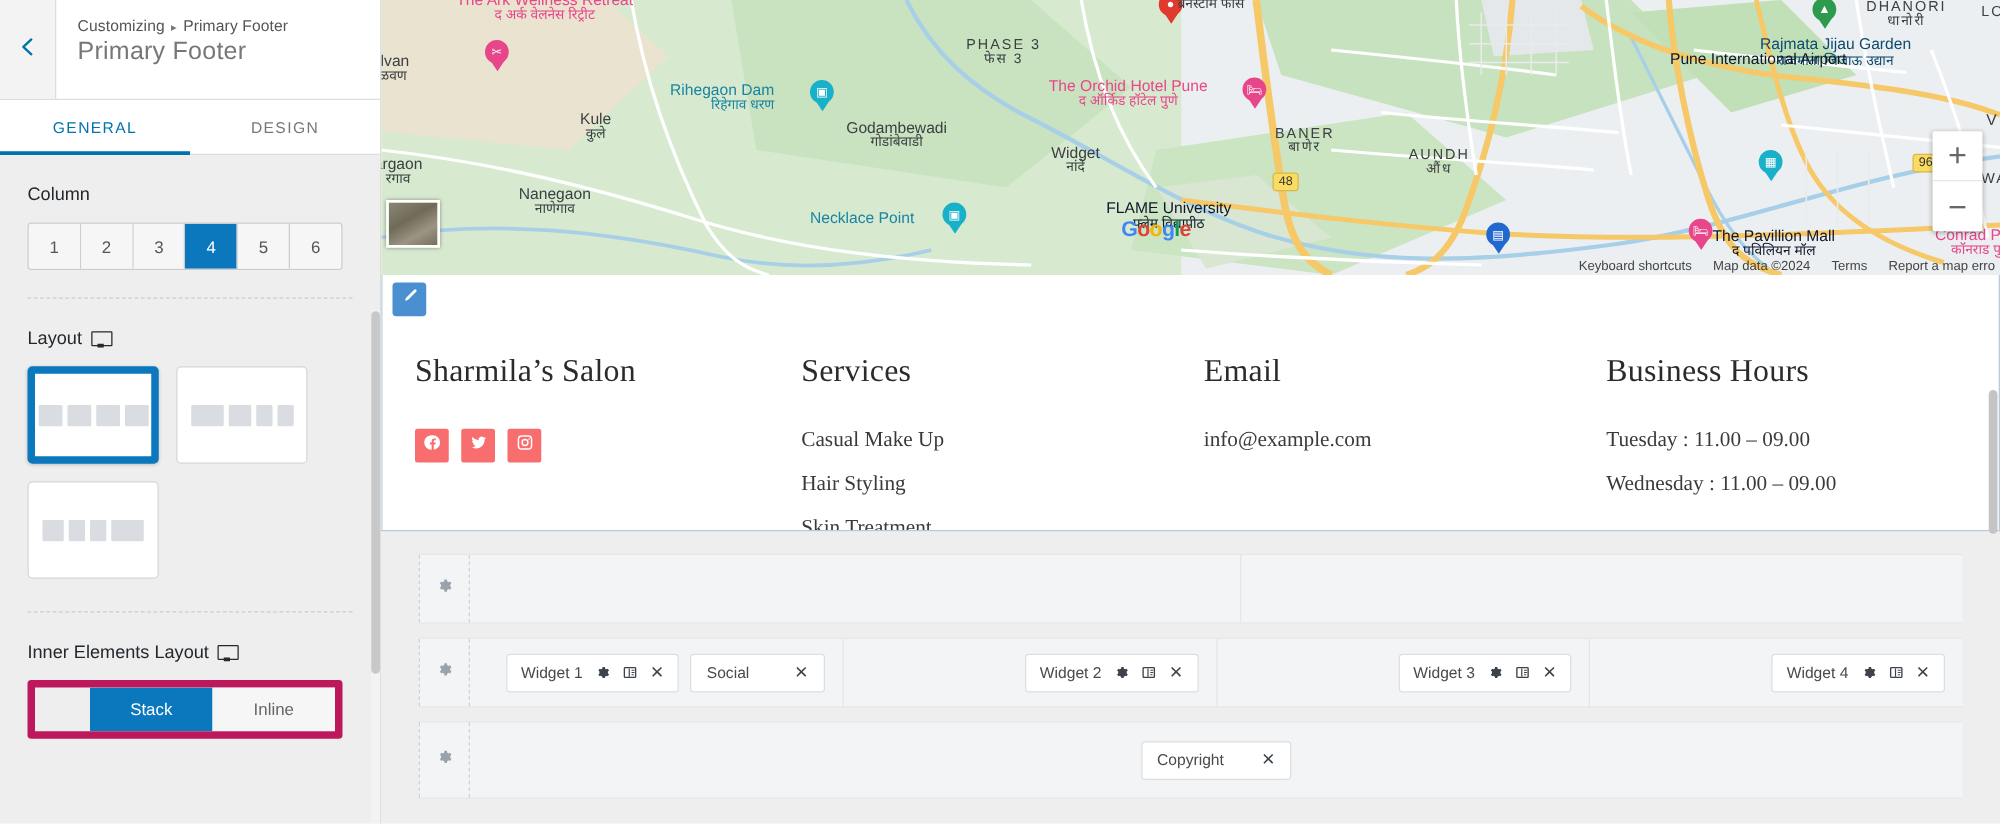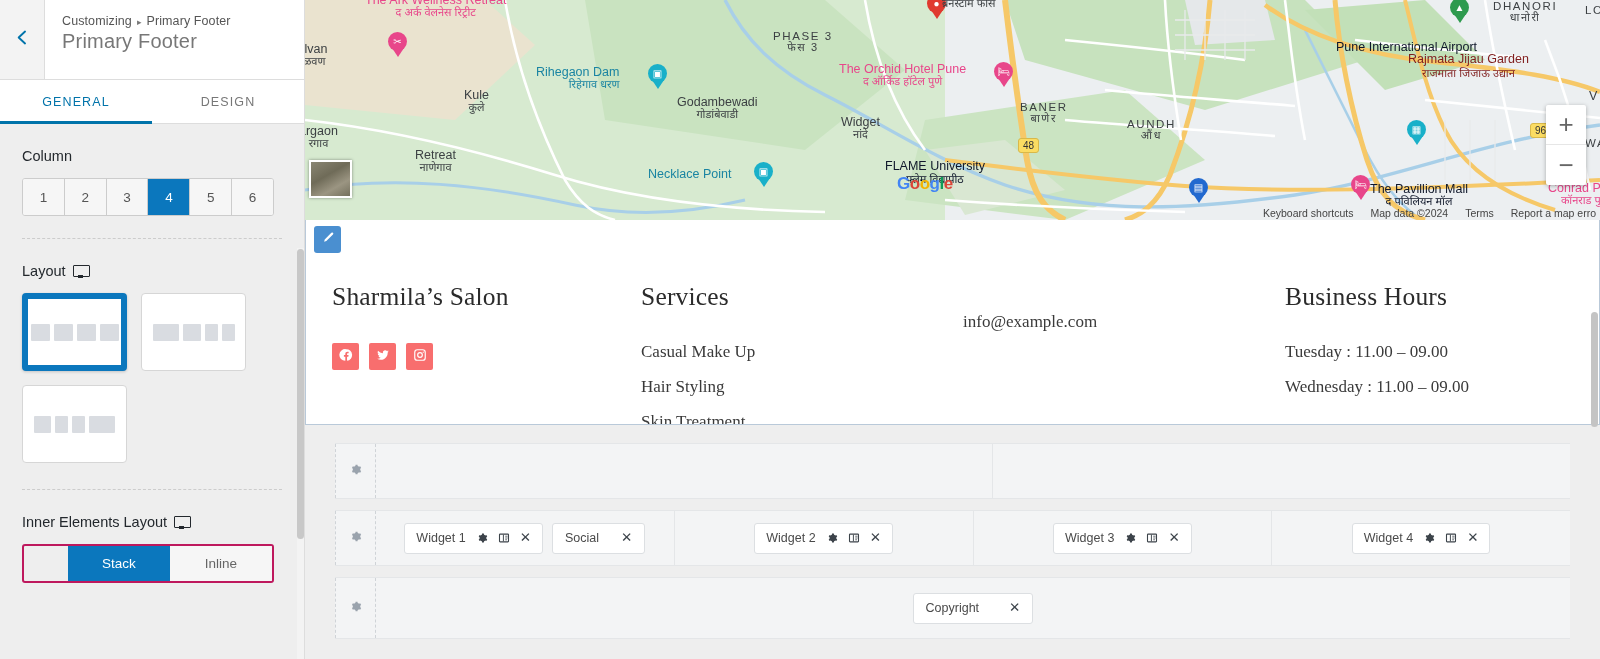--- a/index.html
+++ b/index.html
@@ -77,21 +77,21 @@
     border: 1.5px solid #d6d6d6; background: #fff;
     display: flex; align-items: center; justify-content: center;
     cursor: pointer; padding: 8px 9px;
   }
   .thumb.selected { border: 6px solid #0b77bd; padding: 3px 5px; box-shadow: 0 1px 3px rgba(0,0,0,.18); }
   .thumb-inner { width: 100%; height: 100%; background: #fff; display: flex; align-items: center; justify-content: center; }
   .bars { display: flex; gap: 4px; align-items: center; }
   .bars span { display: block; height: 17px; background: #d9dce1; border-radius: 1px; }
 
   
-  .toggle-group { display: flex; border: 2px solid #be185d; border-radius: 3px; overflow: hidden; width: 252px; padding-left: 44px; }
+  .toggle-group { display: flex; border: 6px solid #be185d; border-radius: 3px; overflow: hidden; width: 252px; padding-left: 44px; }
   .toggle-btn {
     flex: 1; height: 35px; display: flex; align-items: center; justify-content: center;
     font-size: 13.5px; color: #666; background: #f6f6f6; cursor: pointer;
   }
   .toggle-btn.active { background: #0b77bd; color: #fff; }
 
   .sb-scrollbar {
     position: absolute; right: 0px; top: 125px; width: 7px; height: 290px;
     background: #c8c8c8; border-radius: 4px;
   }
@@ -130,21 +130,21 @@
     position: absolute; left: 592px; bottom: 26px;
     font-size: 17px; font-weight: bold; letter-spacing: -.5px;
   }
   .g1{color:#4285F4}.g2{color:#DB4437}.g3{color:#F4B400}.g4{color:#4285F4}.g5{color:#0F9D58}.g6{color:#DB4437}
 
   .mlabel { position: absolute; font-size: 12.5px; line-height: 1.05; text-align: center; white-space: nowrap; }
   .mlabel .sub { font-size: 11px; display: block; }
   .dark { color: #3c4043; }
   .teal { color: #1a84a2; text-align: right; }
   .pinkt { color: #e8468a; }
-  .greent { color: #7f1d1d; margin-top: 24px; }
+  .greent { color: #0c4a6e; }
   .bluet { color: #0f172a; }
   .caps { letter-spacing: 1.6px; font-size: 11.5px; }
 
   .pin { position: absolute; width: 19px; height: 26px; }
   .pin .head { width: 19px; height: 19px; border-radius: 50% 50% 50% 50%; display:flex;align-items:center;justify-content:center; }
   .pin .tail {
     width: 0; height: 0; border-left: 6px solid transparent; border-right: 6px solid transparent;
     margin: -3px auto 0 auto;
   }
   .pin .gl { color:#fff; font-size: 10px; }
@@ -193,32 +193,32 @@
     color: #9aa3ad; cursor: pointer;
   }
   .bgear svg { width: 13px; height: 13px; fill: #9aa3ad; }
   .bcells { display: flex; flex: 1; }
   .bcell {
     flex: 1; display: flex; align-items: center; gap: 9px;
     border-right: 1px solid #e4e6e8; padding: 0 14px;
   }
   .bcell:last-child { border-right: none; }
   .bcell.c-center { justify-content: center; }
-  .bcell.c-left { justify-content: center; }
+  .bcell.c-left { justify-content: flex-end; }
 
   .pill {
     background: #fff; border: 1px solid #dcdfe2; border-radius: 3px;
     height: 31px; display: inline-flex; align-items: center; gap: 10px;
     padding: 0 11px; cursor: pointer;
   }
   .pill .plabel { font-size: 12.5px; color: #4a4a4a; }
   .pill .pic { display: inline-flex; align-items: center; justify-content: center; cursor: pointer; }
   .pill .pic svg { width: 12px; height: 12px; fill: #3c434a; }
   .pill .px { font-size: 13.5px; color: #3c434a; line-height: 1; cursor: pointer; font-family: "Liberation Sans", sans-serif; }
-  .pill.wide { padding: 0 12px; gap: 22px; }
+  .pill.wide { padding: 0 12px; gap: 36px; }
 
   .prev-scrollbar {
     position: absolute; right: 2px; top: 312px; width: 7px; height: 115px;
     background: #c4c4c4; border-radius: 4px;
   }
 </style>
 </head>
 <body>
 
 <div class="app">
@@ -440,21 +440,21 @@
       <div class="mlabel teal" style="left:231px;top:66px">
         <span>Rihegaon Dam</span><span class="sub">रिहेगाव धरण</span>
       </div>
       <div class="mlabel dark" style="left:372px;top:96px">
         <span>Godambewadi</span><span class="sub">गोडांबेवाडी</span>
       </div>
       <div class="mlabel dark" style="left:-6px;top:125px">
         <span>argaon</span><span class="sub">रगाव</span>
       </div>
       <div class="mlabel dark" style="left:110px;top:149px">
-        <span>Retreat</span><span class="sub">नाणेगाव</span>
+        <span>Nanegaon</span><span class="sub">नाणेगाव</span>
       </div>
       <div class="mlabel dark" style="left:536px;top:116px">
         <span>Widget</span><span class="sub">नांदे</span>
       </div>
       <div class="mlabel teal" style="left:343px;top:168px">
         <span>Necklace Point</span>
       </div>
       <div class="mlabel bluet" style="left:580px;top:160px;line-height:1.08">
         <span>FLAME University</span><span class="sub">फ्लेम विद्यापीठ</span>
       </div>
@@ -559,20 +559,21 @@
         <div class="fcol">
           <div class="fh">Services</div>
           <div class="flist">
             <div>Casual Make Up</div>
             <div>Hair Styling</div>
             <div>Skin Treatment</div>
           </div>
         </div>
 
         <div class="fcol">
+          <div class="fh">Email</div>
           <div class="flist">
             <div>info@example.com</div>
           </div>
         </div>
 
         <div class="fcol">
           <div class="fh">Business Hours</div>
           <div class="flist">
             <div>Tuesday : 11.00 – 09.00</div>
             <div>Wednesday : 11.00 – 09.00</div>

